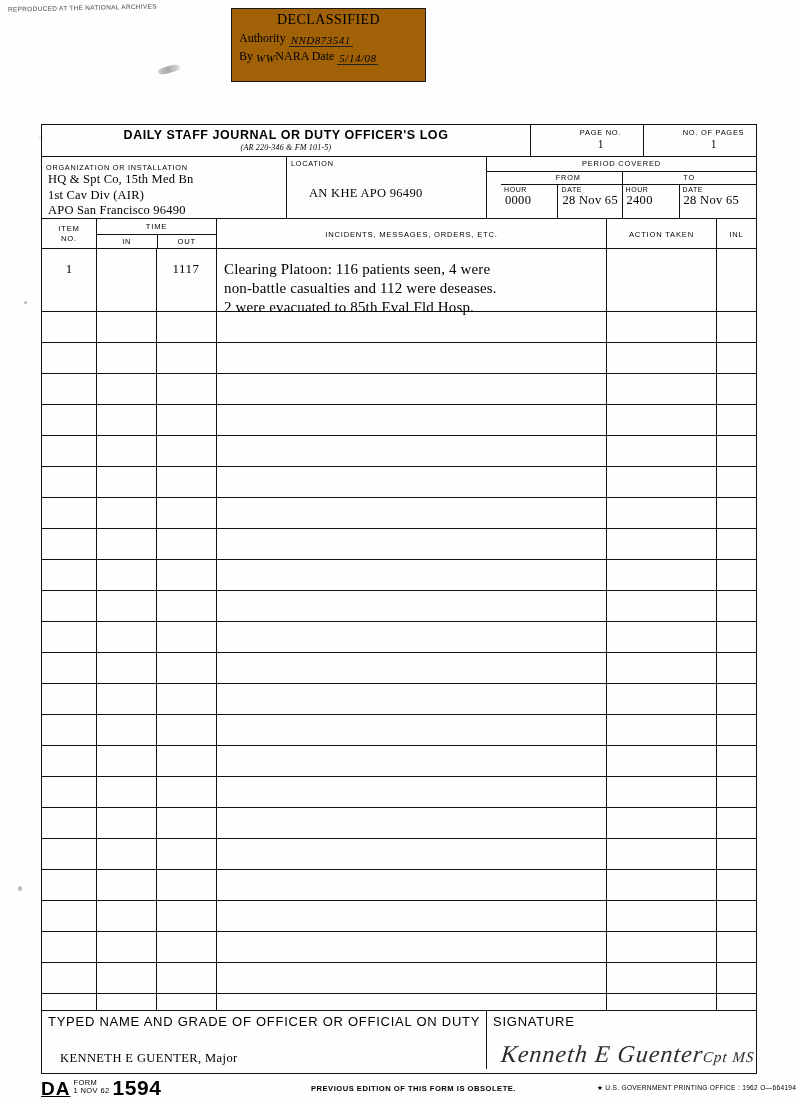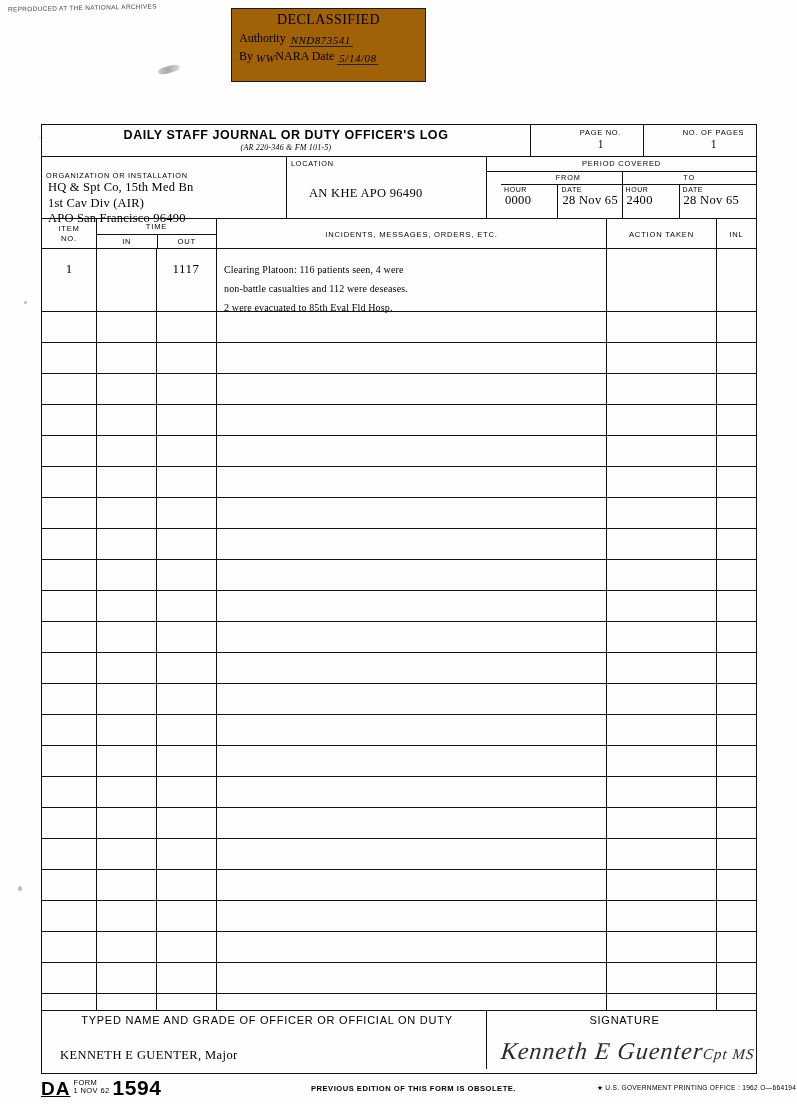--- a/index.html
+++ b/index.html
@@ -145,21 +145,21 @@
 
   
   .info-band {
     position: relative;
     height: 62px;
     border-bottom: 1.2px solid #111;
     box-sizing: border-box;
   }
   .org-cell {
     position: absolute;
-    left: 0; top: 12px; bottom: 0;
+    left: 0; top: 4px; bottom: 0;
     width: 244px;
     box-sizing: border-box;
   }
   .loc-cell {
     position: absolute;
     left: 244px; top: 0; bottom: 0;
     width: 200px;
     border-left: 1.2px solid #111;
     box-sizing: border-box;
   }
@@ -311,21 +311,21 @@
     left: 114px; width: 60px;
     text-align: center;
     font-family: "Liberation Serif", serif;
     font-size: 13px;
     letter-spacing: .5px;
   }
   .entry-text {
     position: absolute;
     left: 182px; width: 378px;
     font-family: "Liberation Serif", serif;
-    font-size: 10px;
+    font-size: 15px;
     line-height: 19.6px;
     letter-spacing: 0.15px;
     white-space: nowrap;
   }
 
   
   .sig-band {
     position: relative;
     height: 58px;
     box-sizing: border-box;
@@ -335,26 +335,25 @@
     left: 0; top: 0; bottom: 0; width: 444px;
     box-sizing: border-box;
   }
   .sig-right {
     position: absolute;
     left: 444px; right: 0; top: 0; bottom: 0;
     border-left: 1.2px solid #111;
     box-sizing: border-box;
   }
   .sig-label {
-    font-size: 11px;
+    font-size: 13px;
     letter-spacing: 0.75px;
     margin: 3px 0 0 6px;
     font-family: "Liberation Sans", sans-serif;
     white-space: nowrap;
-    text-align: center;
   }
   .sig-name {
     font-family: "Liberation Serif", serif;
     font-size: 12.5px;
     letter-spacing: .4px;
     margin: 22px 0 0 18px;
     white-space: nowrap;
   }
   .sig-script {
     font-family: "Liberation Serif", serif;

